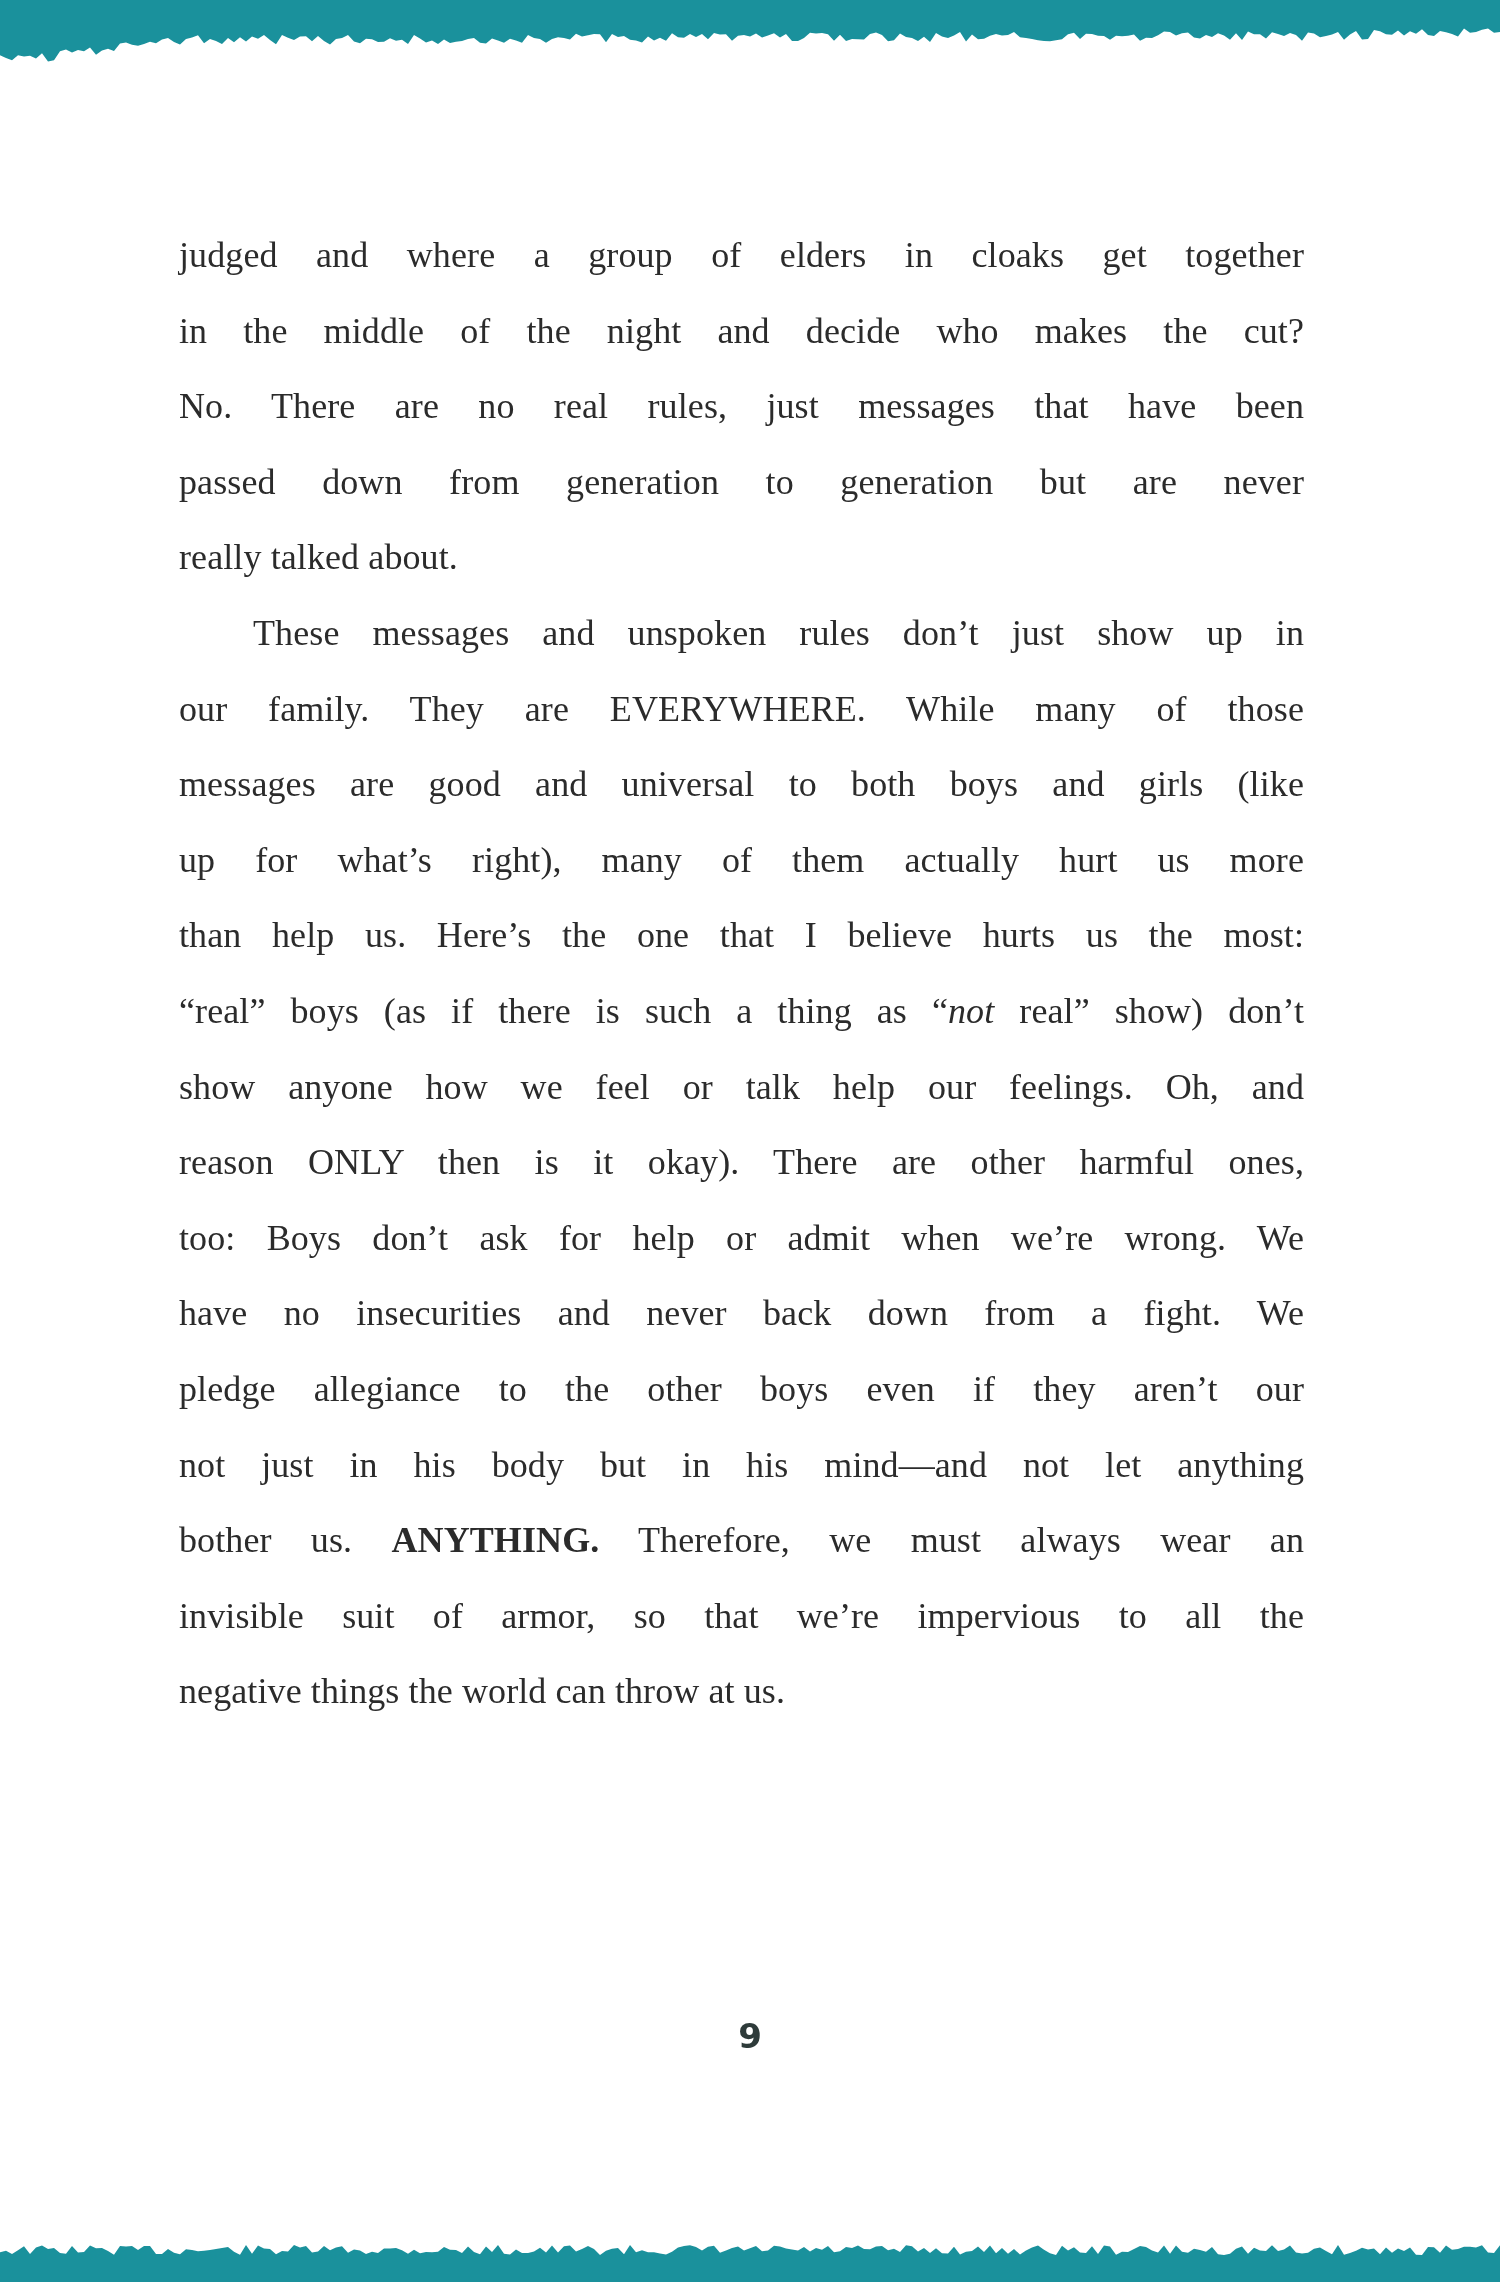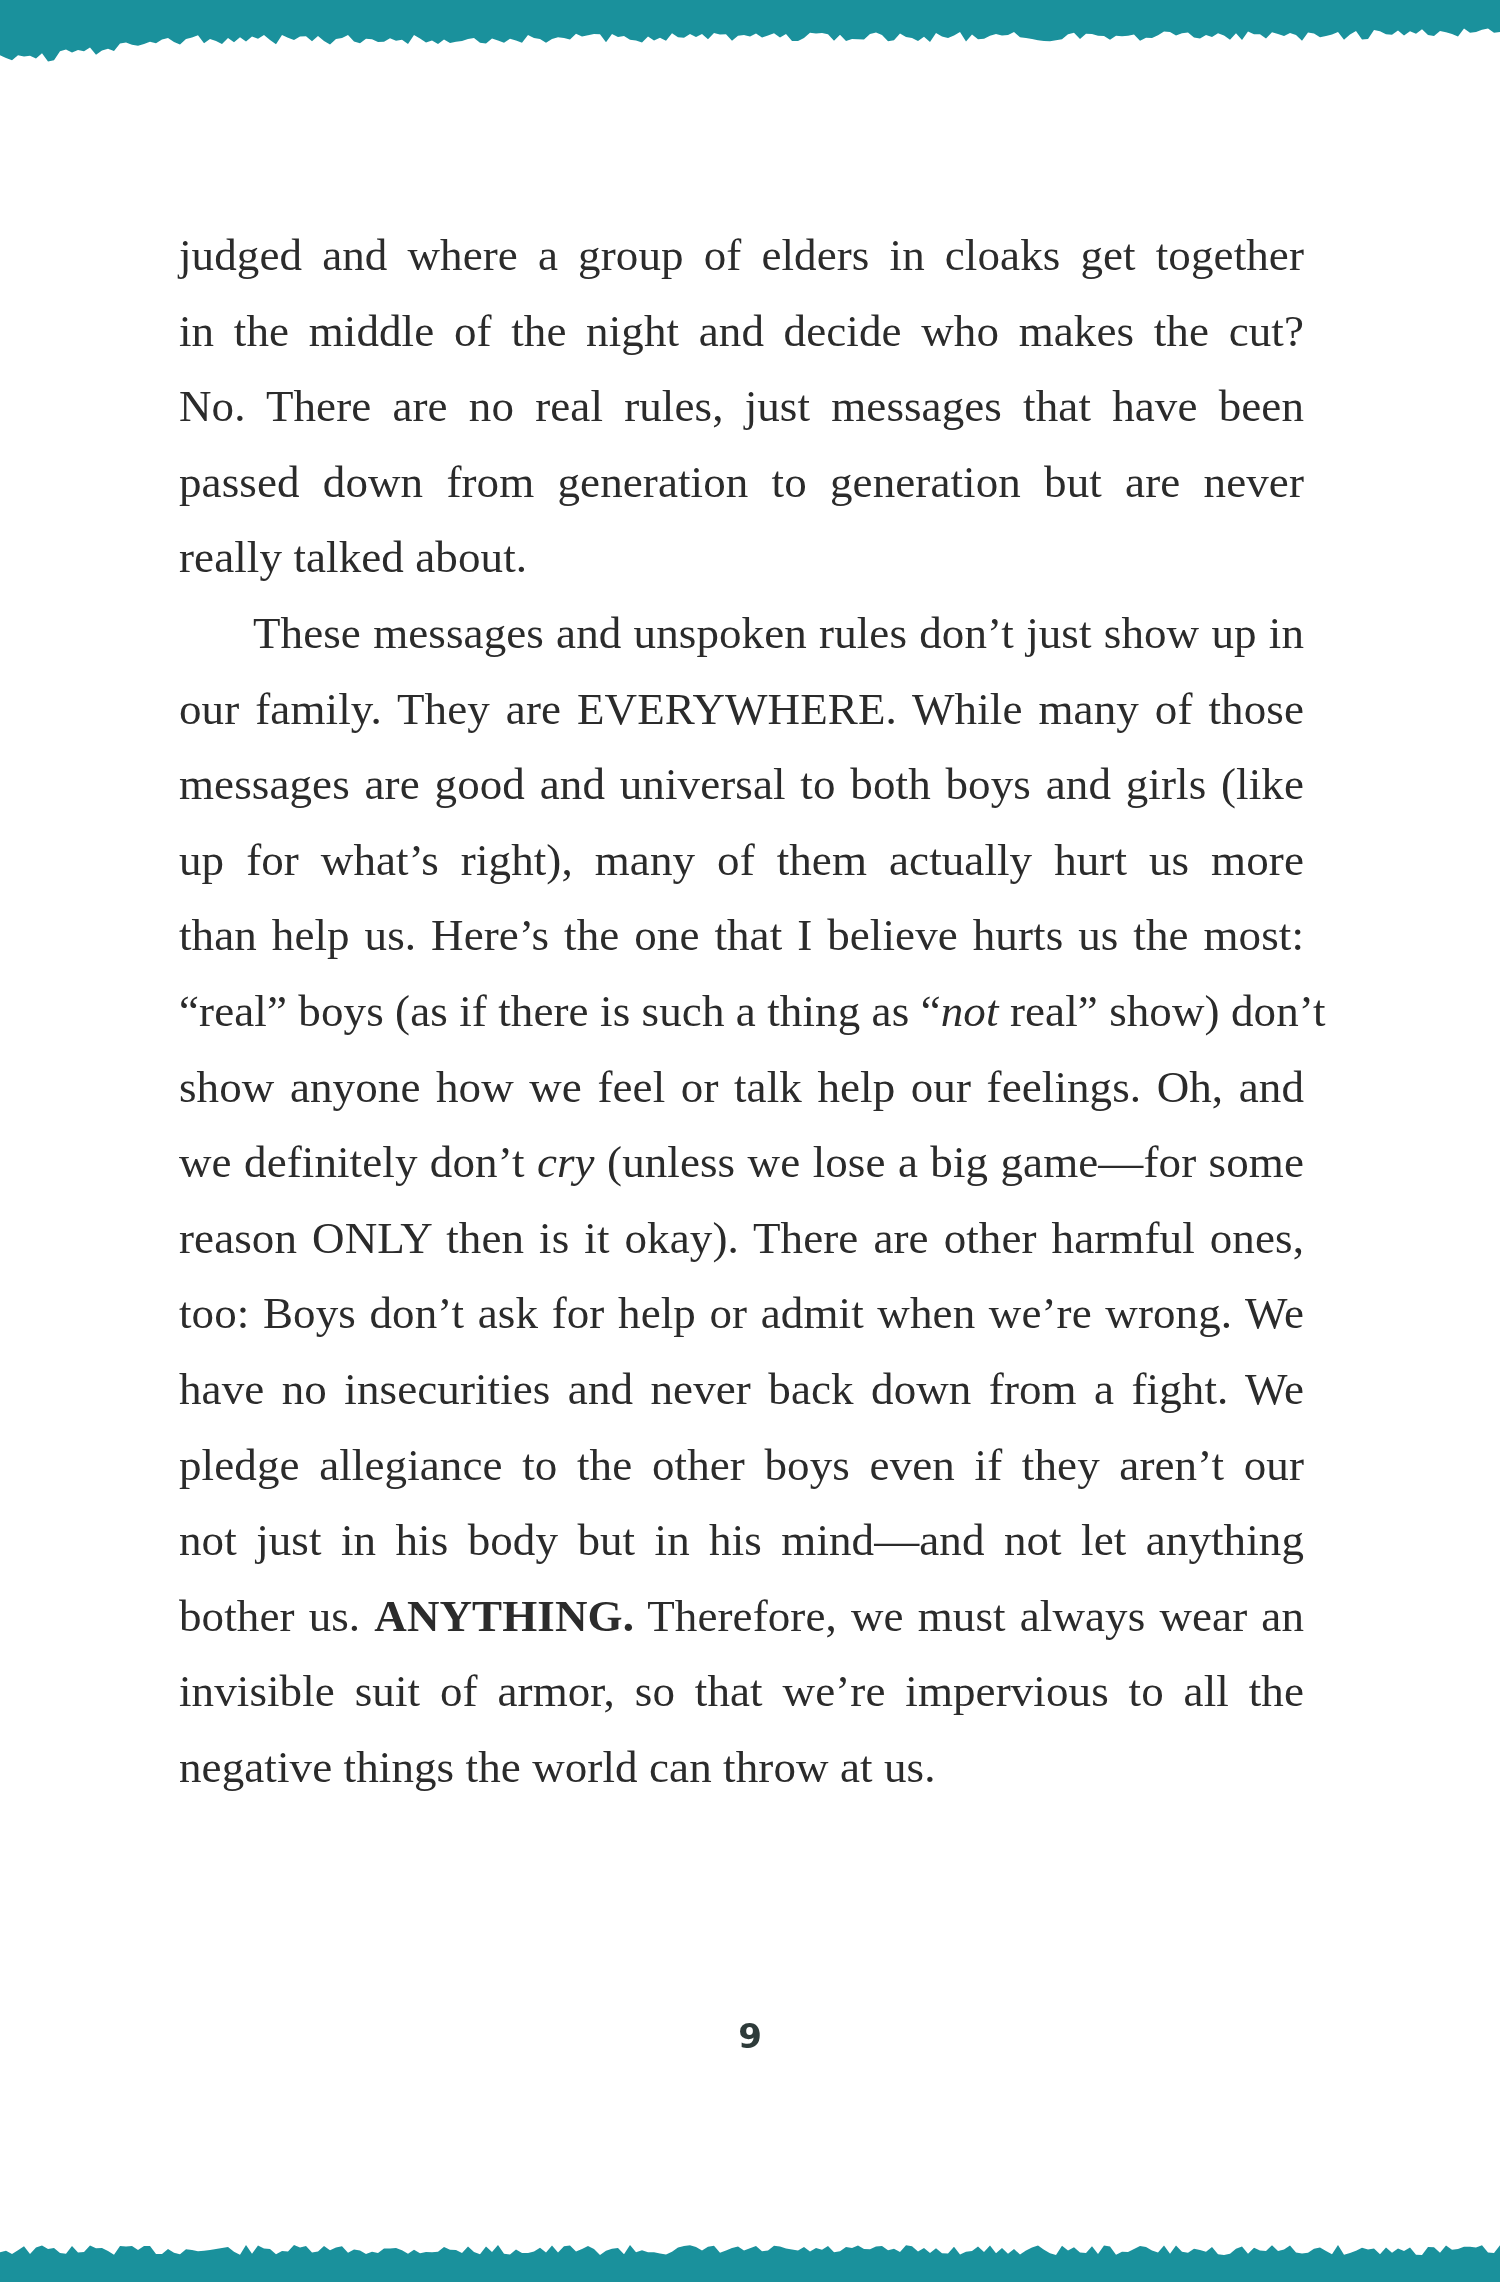--- a/index.html
+++ b/index.html
@@ -16,21 +16,21 @@
   .band-bottom {
     position: absolute; left: 0; top: 2220px; width: 1500px; height: 62px;
   }
   .band-top svg, .band-bottom svg { display: block; }
   .page-body {
     position: absolute;
     left: 179px;
     top: 218px;
     width: 1125px;
     font-family: "Liberation Serif", "DejaVu Serif", serif;
-    font-size: 45px;
+    font-size: 36px;
     line-height: 75.6px;
     color: #2b2b2b;
     text-align: justify;
     letter-spacing: 0.1px;
   }
   .page-body p { margin: 0; }
   .line { display: block; text-align: justify; text-align-last: justify; white-space: nowrap; }
   .line.last { text-align-last: left; }
   em { }
   strong { font-weight: bold; }
@@ -63,21 +63,20 @@
       <span class="line last"><span>really talked about.</span></span>
     </p>
     <p>
       <span class="line" style="padding-left: 74px;"><span>These messages and unspoken rules don’t just show up in</span></span>
       <span class="line"><span>our family. They are EVERYWHERE. While many of those</span></span>
       <span class="line"><span>messages are good and universal to both boys and girls (like</span></span>
       <span class="line"><span>up for what’s right), many of them actually hurt us more</span></span>
       <span class="line"><span>than help us. Here’s the one that I believe hurts us the most:</span></span>
       <span class="line"><span>“real” boys (as if there is such a thing as “</span><em>not</em><span> real” show) don’t</span></span>
       <span class="line"><span>show anyone how we feel or talk help our feelings. Oh, and</span></span>
-      <span class="line"><span>we definitely don’t </span><em>cry</em><span> (unless we lose a big game—for some</span></span>
       <span class="line"><span>reason ONLY then is it okay). There are other harmful ones,</span></span>
       <span class="line"><span>too: Boys don’t ask for help or admit when we’re wrong. We</span></span>
       <span class="line"><span>have no insecurities and never back down from a fight. We</span></span>
       <span class="line"><span>pledge allegiance to the other boys even if they aren’t our</span></span>
       <span class="line"><span>not just in his body but in his mind—and not let anything</span></span>
       <span class="line"><span>bother us. </span><strong>ANYTHING.</strong><span> Therefore, we must always wear an</span></span>
       <span class="line"><span>invisible suit of armor, so that we’re impervious to all the</span></span>
       <span class="line last"><span>negative things the world can throw at us.</span></span>
     </p>
   </div>

